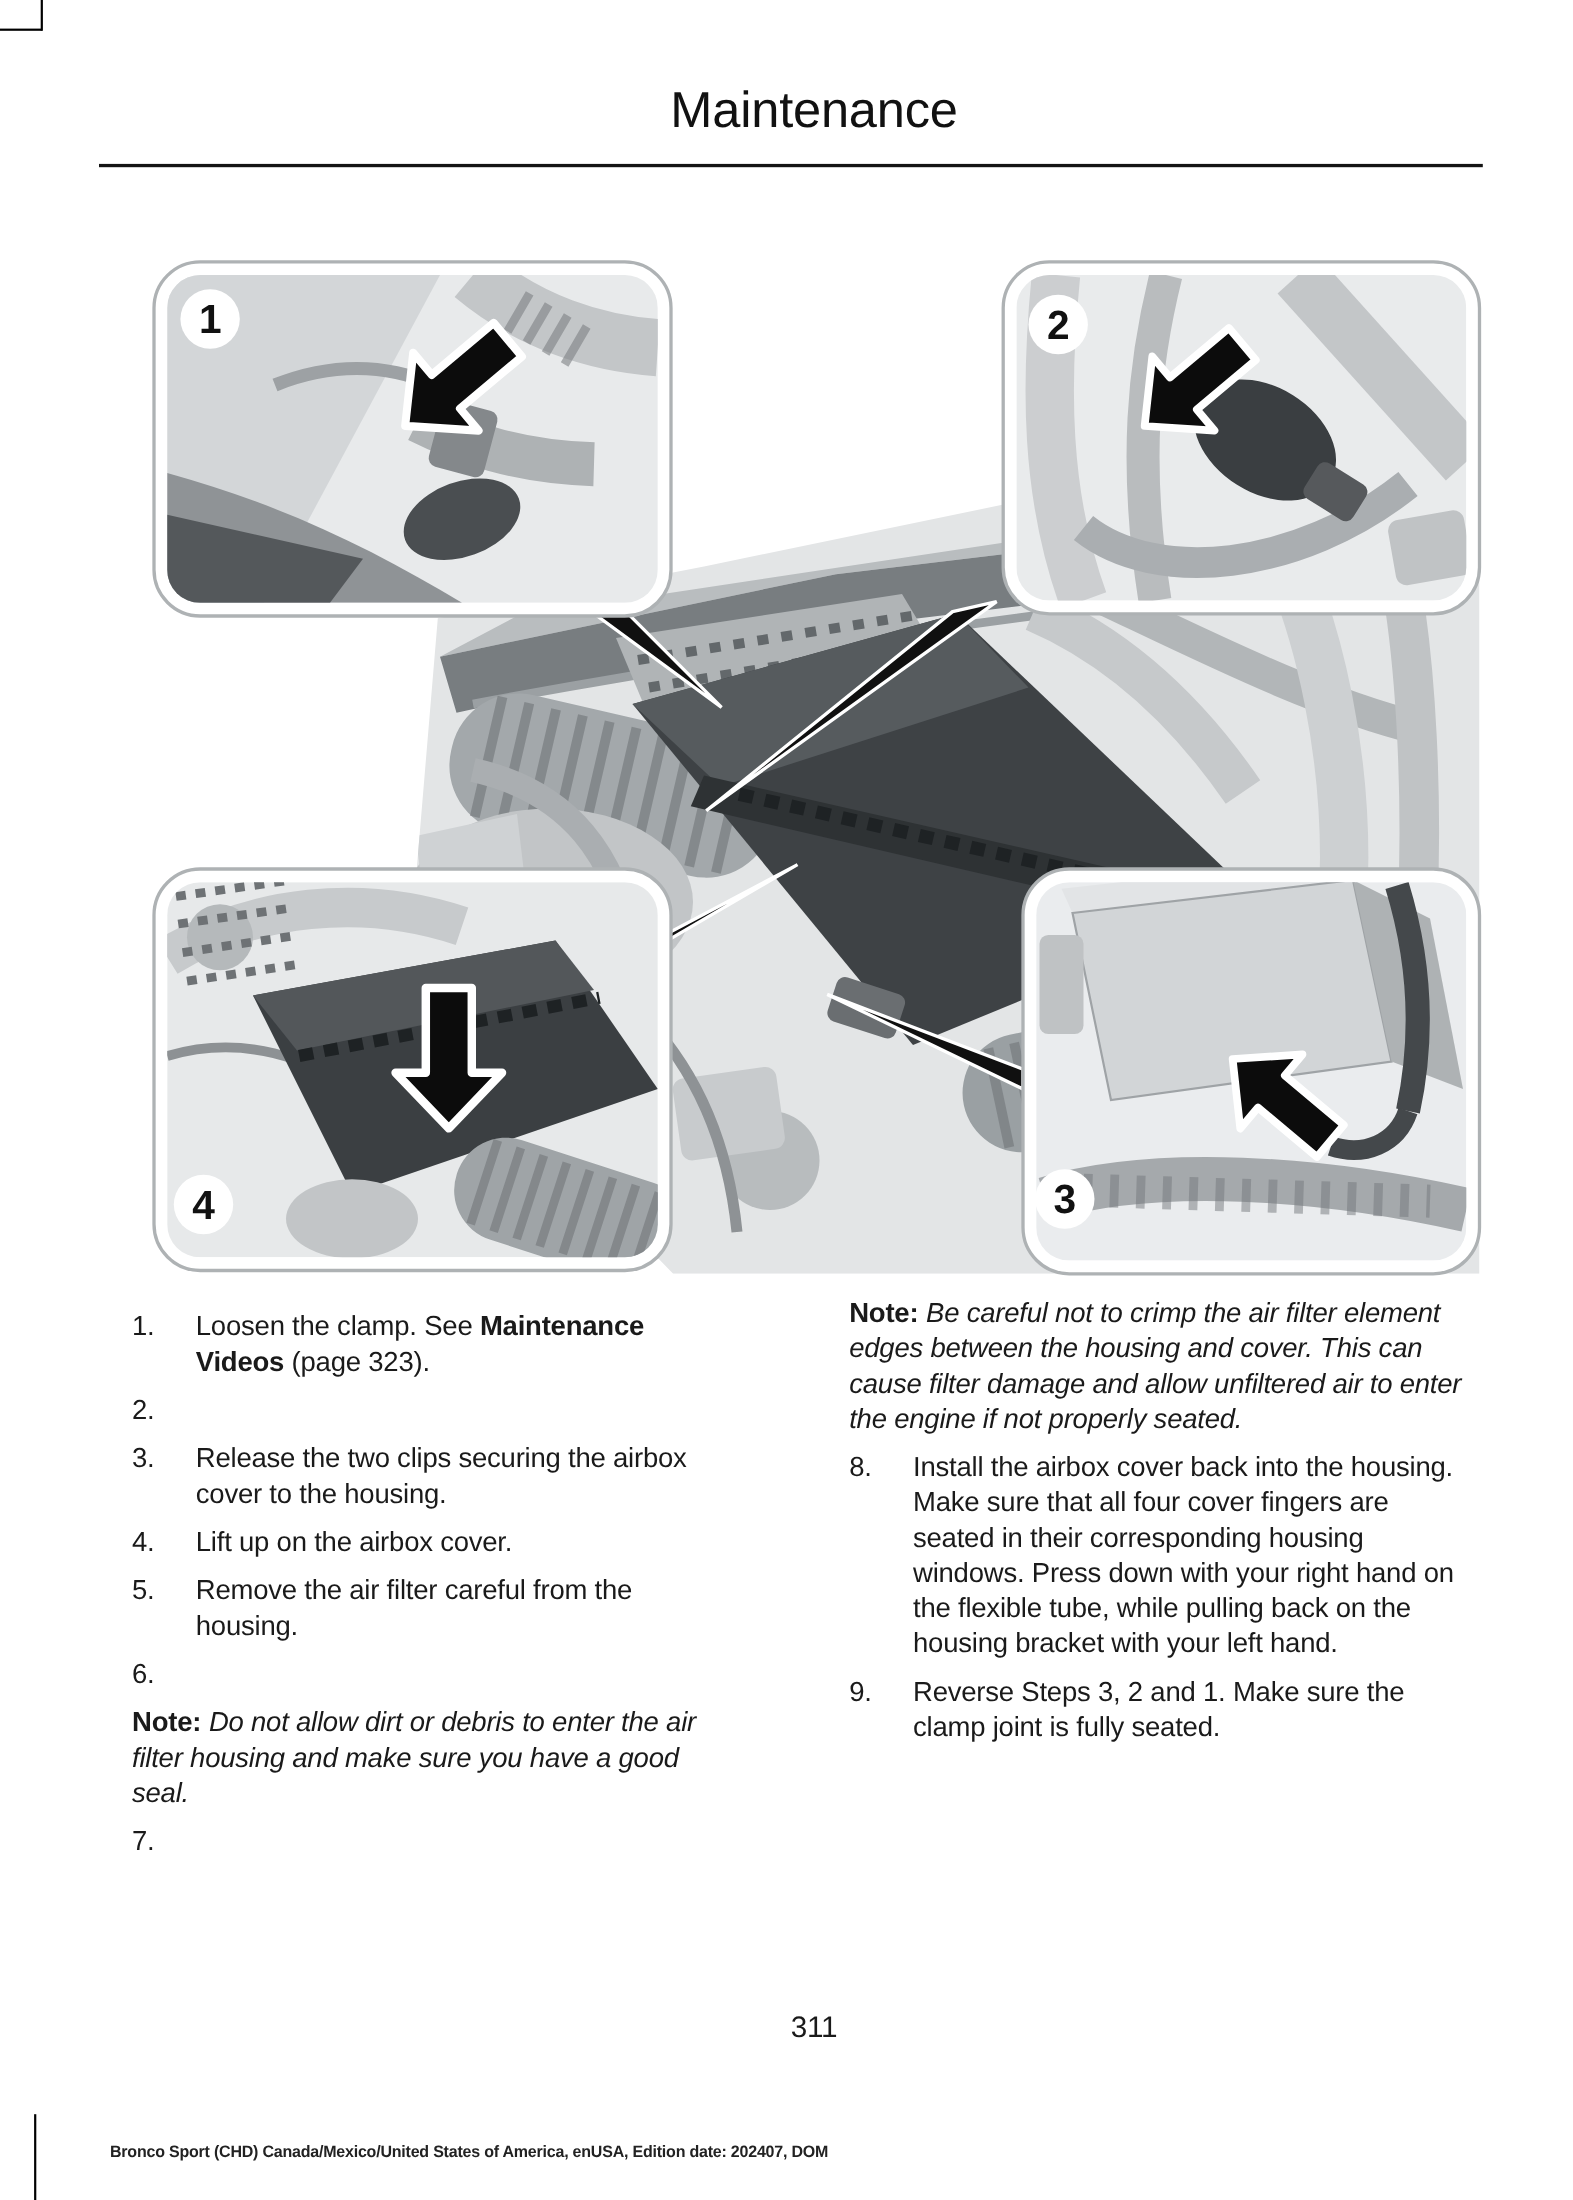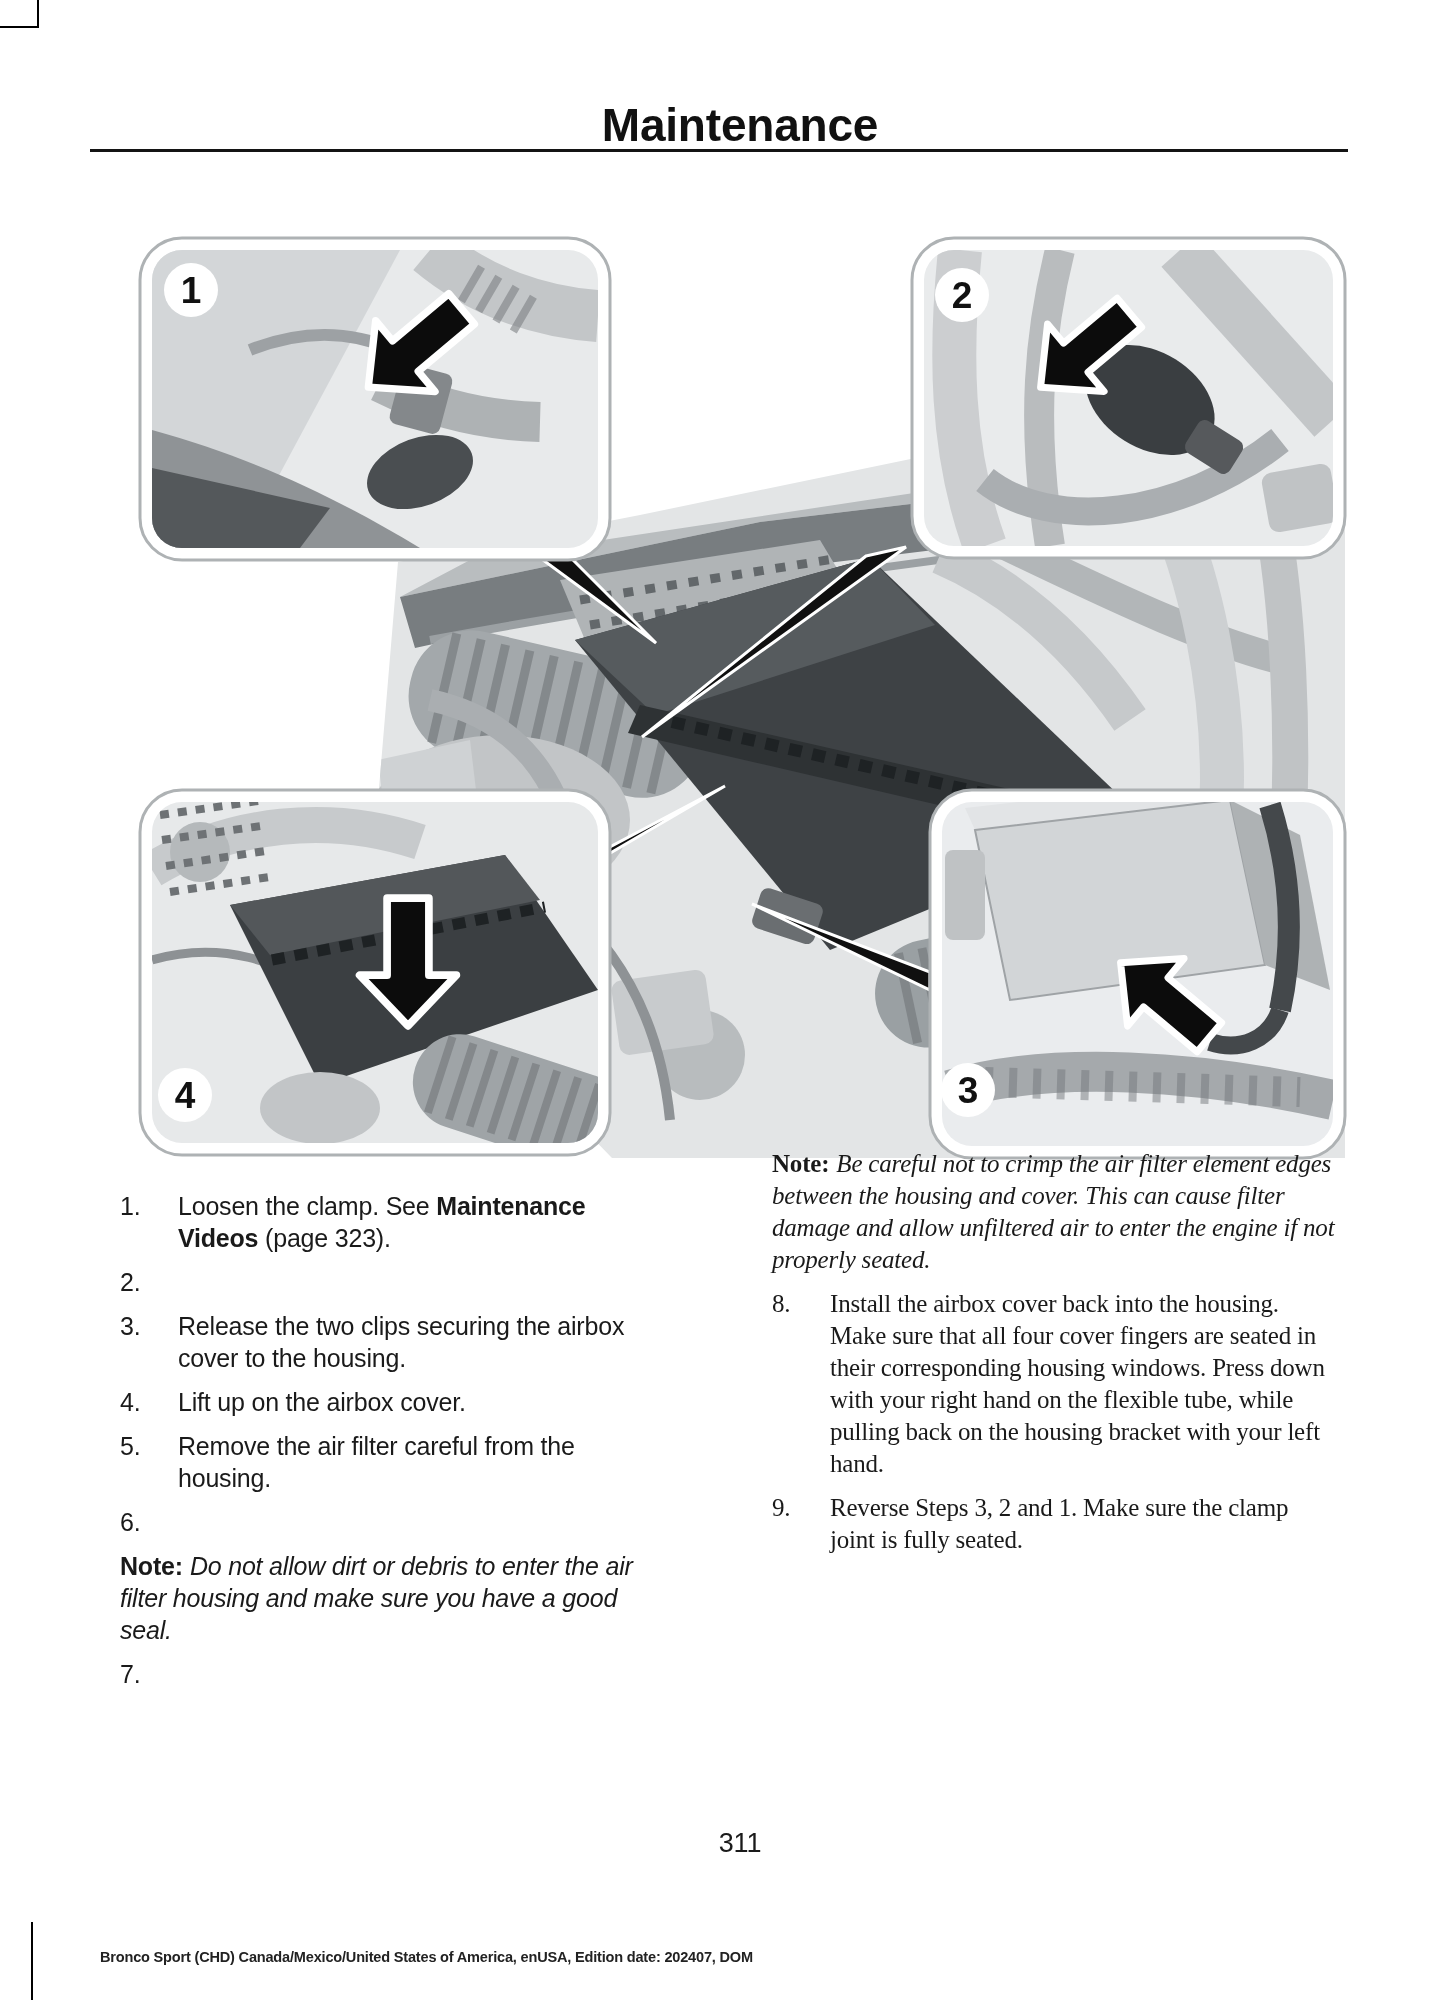--- a/index.html
+++ b/index.html
@@ -2,30 +2,30 @@
 <html><head>
 <meta charset="utf-8">
 <style>
   html,body { margin:0; padding:0; background:#ffffff; }
   #page {
     position:relative; width:1430px; height:2000px; background:#ffffff;
     font-family:"Liberation Sans", sans-serif; color:#1a1a1a; overflow:hidden;
     letter-spacing:-0.2px;
   }
   .title {
-    position:absolute; top:98px; left:740px; transform:translateX(-50%);
-    font-size:46px; font-weight:bold; color:#111; white-space:nowrap;
+    position:absolute; top:72px; left:740px; transform:translateX(-50%);
+    font-size:46px; font-weight:normal; color:#111; white-space:nowrap;
   }
   .rule { position:absolute; top:149px; left:90px; width:1258px; height:3px; background:#141414; }
 
   .figure-svg { position:absolute; left:85px; top:170px; width:1275px; height:1000px; }
 
   .col { position:absolute; font-size:25px; line-height:32px; }
   .col-left  { left:120px; top:1190px; width:585px; }
-  .col-right { left:772px; top:1148px; width:573px;font-family:Liberation Serif, serif; }
+  .col-right { left:772px; top:1178px; width:573px; }
   .step { display:flex; margin:0 0 12px 0; }
   .step .num { flex:none; width:58px; }
   .col-left  .step .txt { width:472px; }
   .col-right .step .txt { width:495px; }
   .note { margin:0 0 12px 0; }
   .col-left .note { width:548px; }
   .note .nlabel { font-weight:bold; font-style:normal; margin-right:7px; }
   .note .nbody { font-style:italic; }
   b.inlineb { font-weight:bold; }
 

